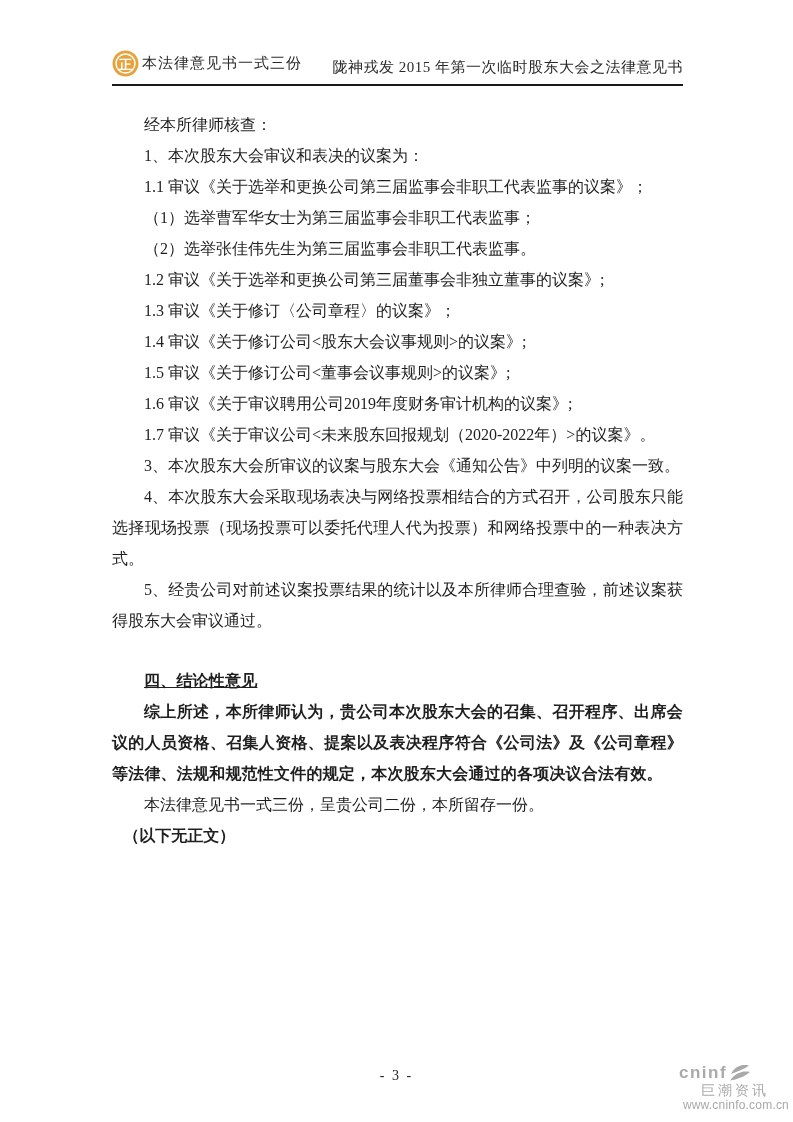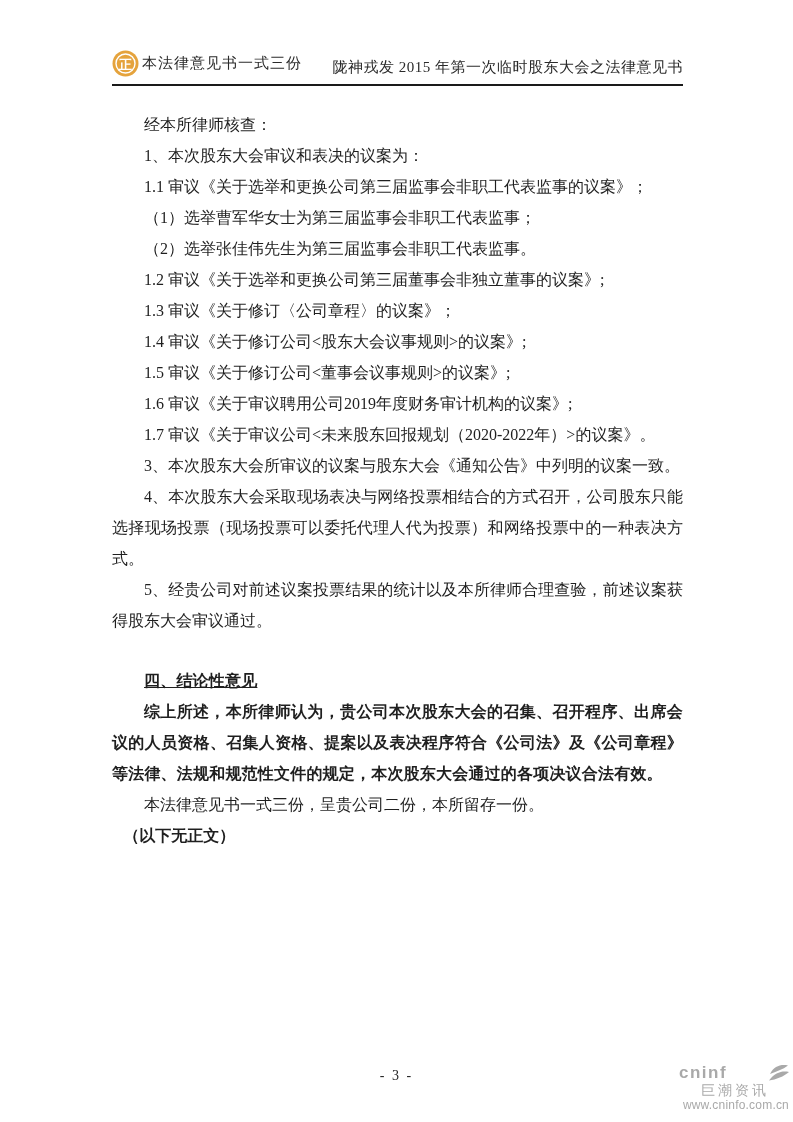--- a/index.html
+++ b/index.html
@@ -68,21 +68,21 @@
     top: 1064px;
     width: 110px;
     text-align: right;
     color: #a9a9a9;
     font-family: "Liberation Sans", "DejaVu Sans", sans-serif;
     line-height: 1.05;
   }
   .cninfo-brand-row {
     display: flex;
     align-items: center;
-    justify-content: space-between;
+    justify-content: flex-start;
     gap: 2px;
   }
   .cninfo-brand {
     font-weight: 700;
     font-size: 17px;
     letter-spacing: 1.5px;
   }
   .cninfo-cn { font-size: 14px; letter-spacing: 3px; margin: 1px 20px 1px 0; }
   .cninfo-url { font-size: 12px; letter-spacing: 0.2px; }
 </style>

